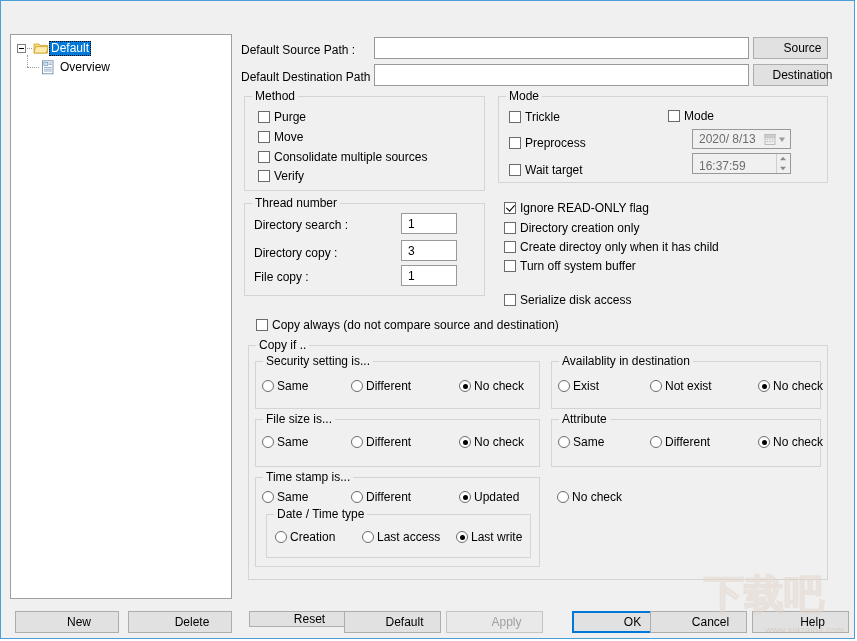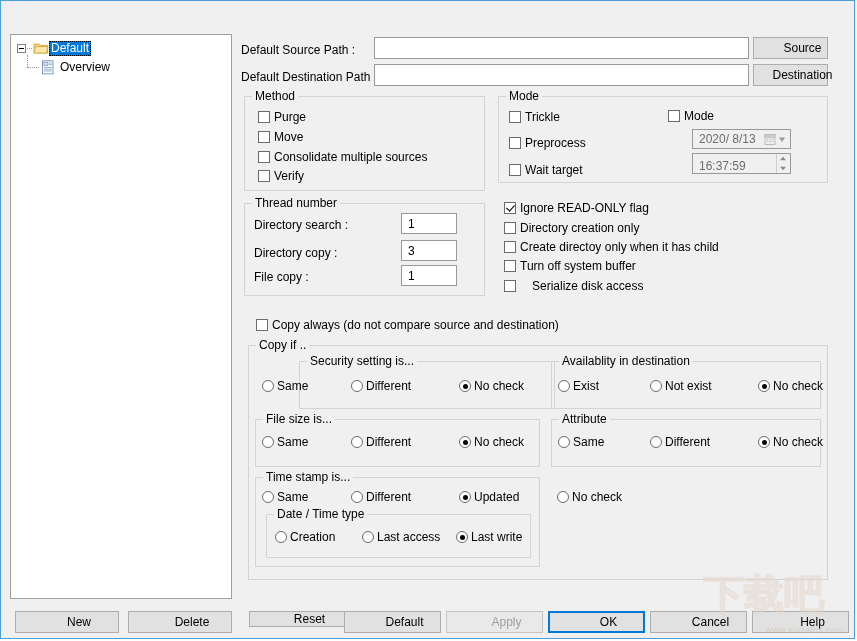--- a/index.html
+++ b/index.html
@@ -101,20 +101,21 @@
     color: #000;
     display: flex; align-items: center; justify-content: center;
     cursor: default;
     white-space: nowrap;
     padding-left: 24px;
   }
   .btn.disabled { color: #a0a0a0; background: #e9e9e9; border-color: #c4c4c4; }
   .btn.focus {
     border: 2px solid #0078d7;
     background: #e1e1e1;
+    margin-left: 24px;
   }
   .lbl {
     position: absolute;
     white-space: nowrap;
     font-size: 12px;
     color: #000;
   }
   .group {
     position: absolute;
     border: 1px solid #d4d4d4;
@@ -352,35 +353,35 @@
     <span>Directory creation only</span>
   </div>
   <div class="chk" style="left:503px; top:239px;">
     <span class="box"></span>
     <span>Create directoy only when it has child</span>
   </div>
   <div class="chk" style="left:503px; top:258px;">
     <span class="box"></span>
     <span>Turn off system buffer</span>
   </div>
-  <div class="chk" style="left:503px; top:278px;gap:12px;">
+  <div class="chk" style="left:503px; top:292px;">
     <span class="box"></span>
     <span>Serialize disk access</span>
   </div>
 
   <div class="chk" style="left:255px; top:317px;">
     <span class="box"></span>
     <span>Copy always (do not compare source and destination)</span>
   </div>
 
   <div class="group" style="left:247px; top:344px; width:580px; height:235px;">
     <span class="group-title">Copy if ..</span>
   </div>
 
-  <div class="group" style="left:254px; top:360px; width:256px; height:48px;margin-left:44px;">
+  <div class="group" style="left:254px; top:360px; width:285px; height:48px;">
     <span class="group-title">Security setting is...</span>
   </div>
   <div class="rad" style="left:261px; top:378px;">
     <span class="circ"></span>
     <span>Same</span>
   </div>
   <div class="rad" style="left:350px; top:378px;">
     <span class="circ"></span>
     <span>Different</span>
   </div>

